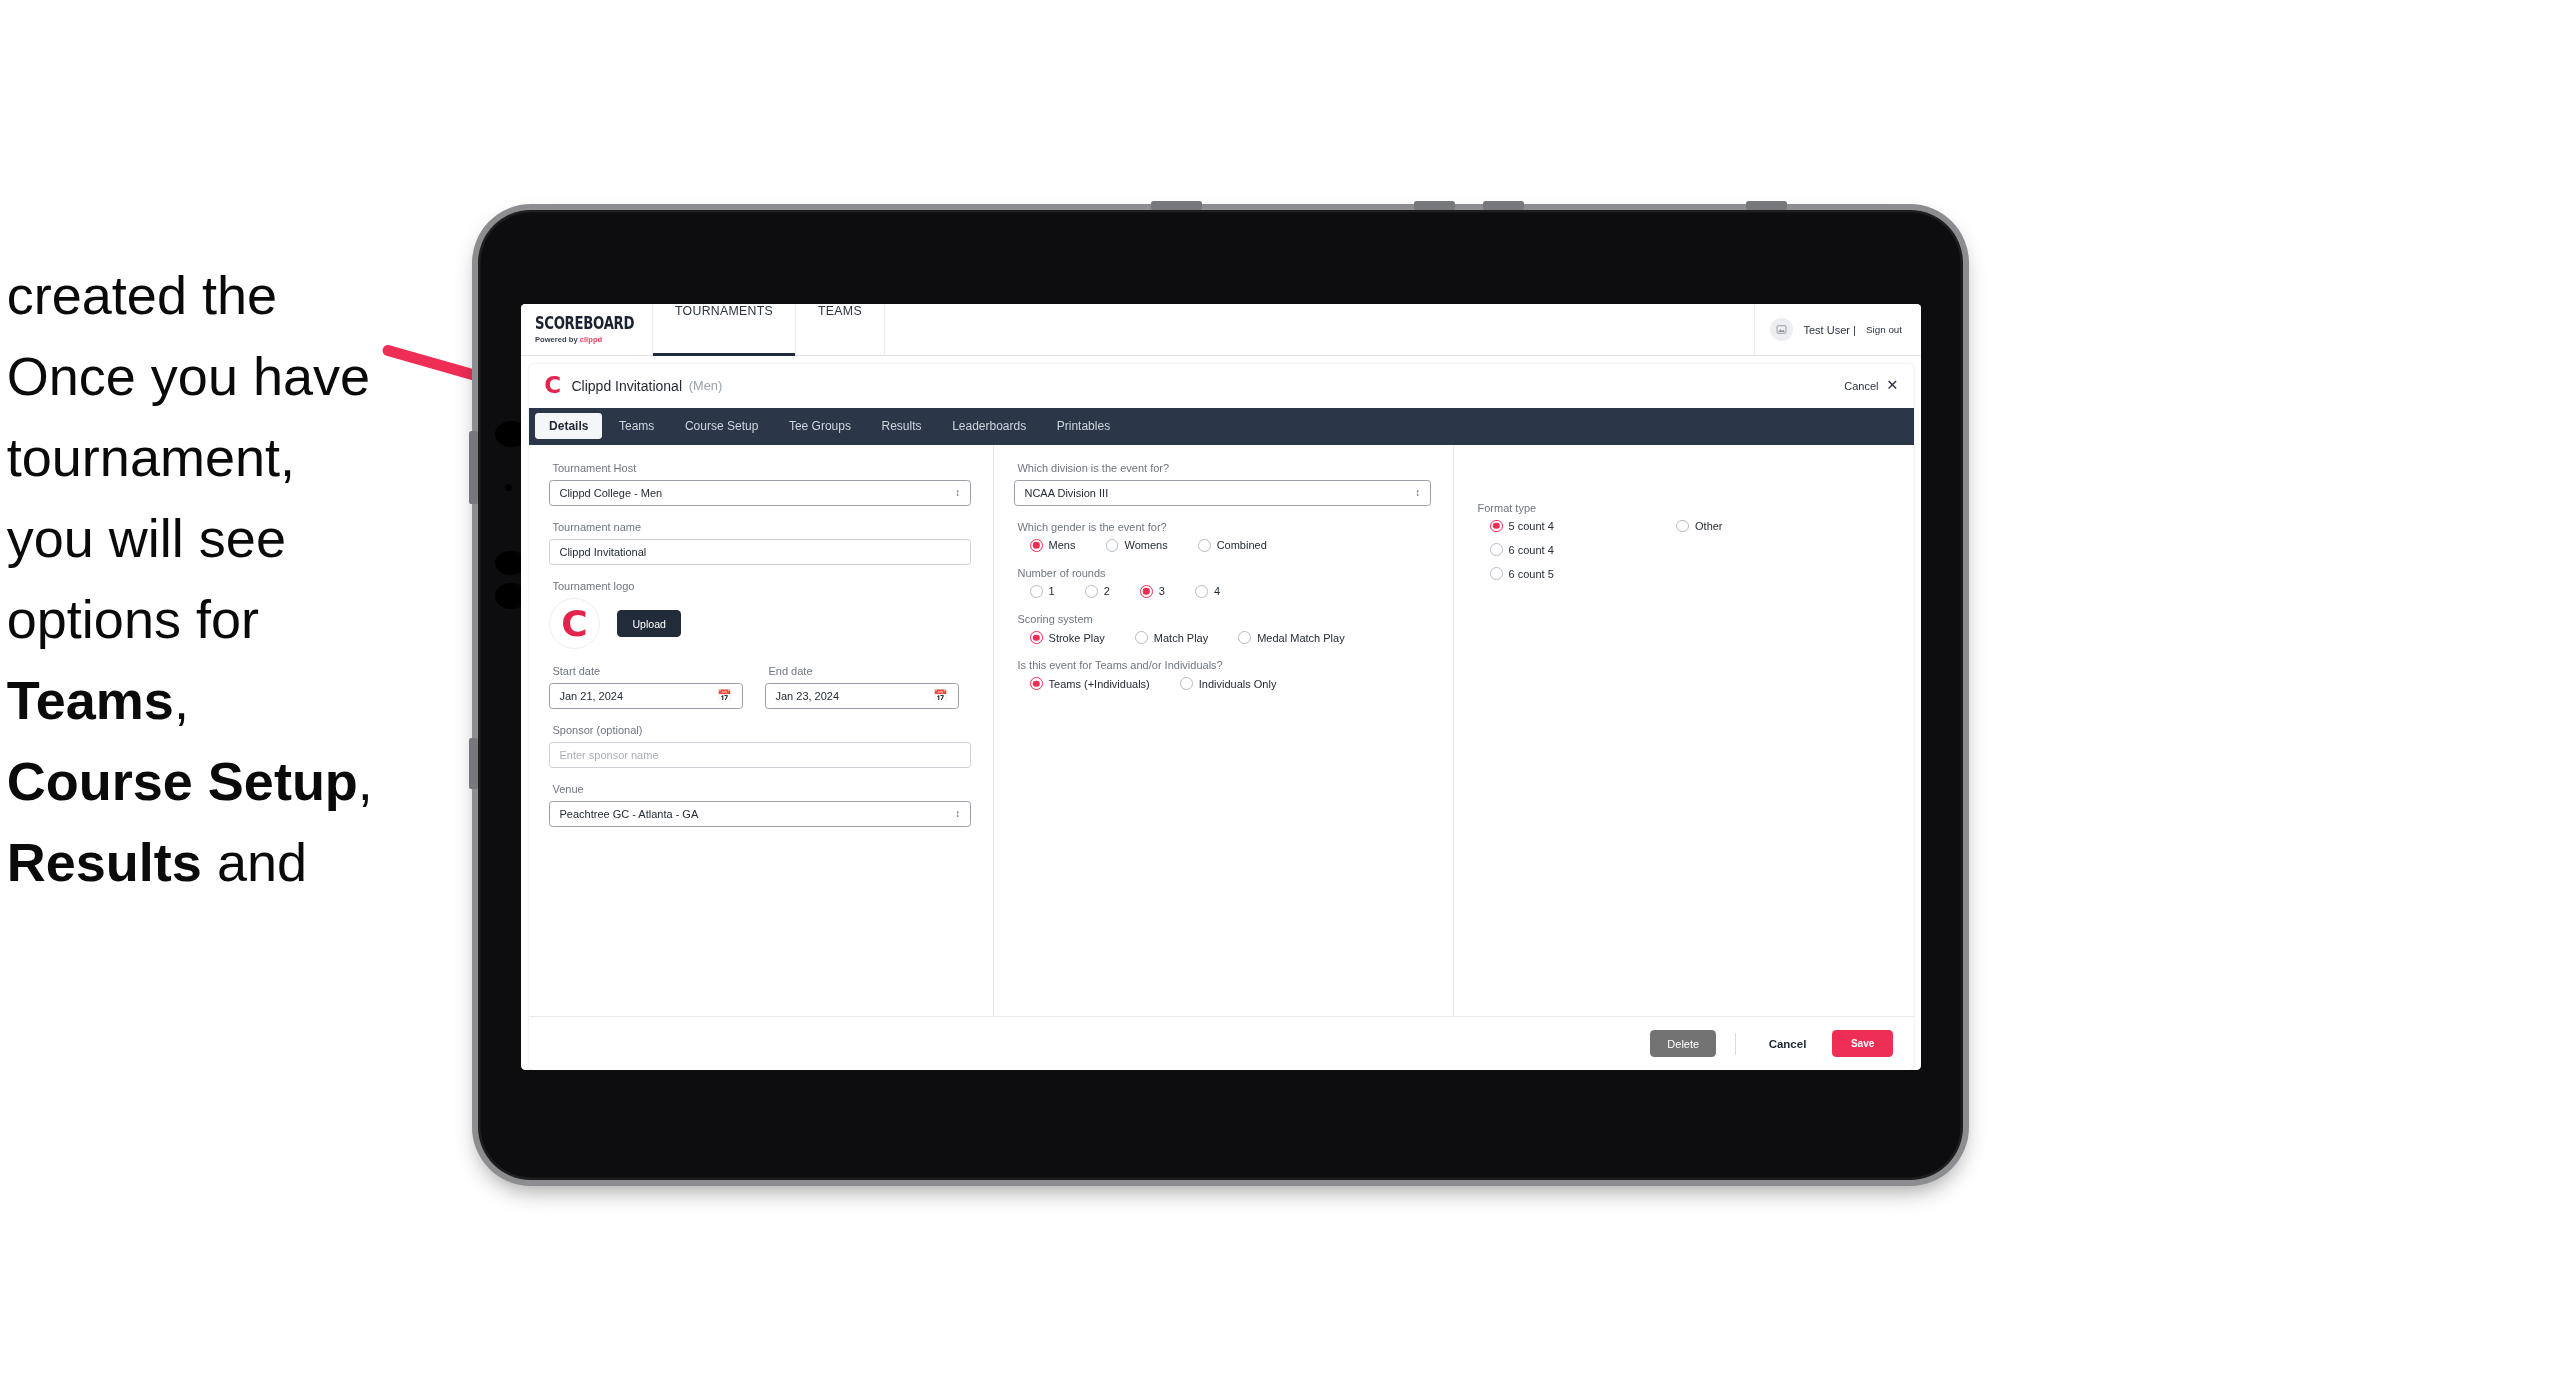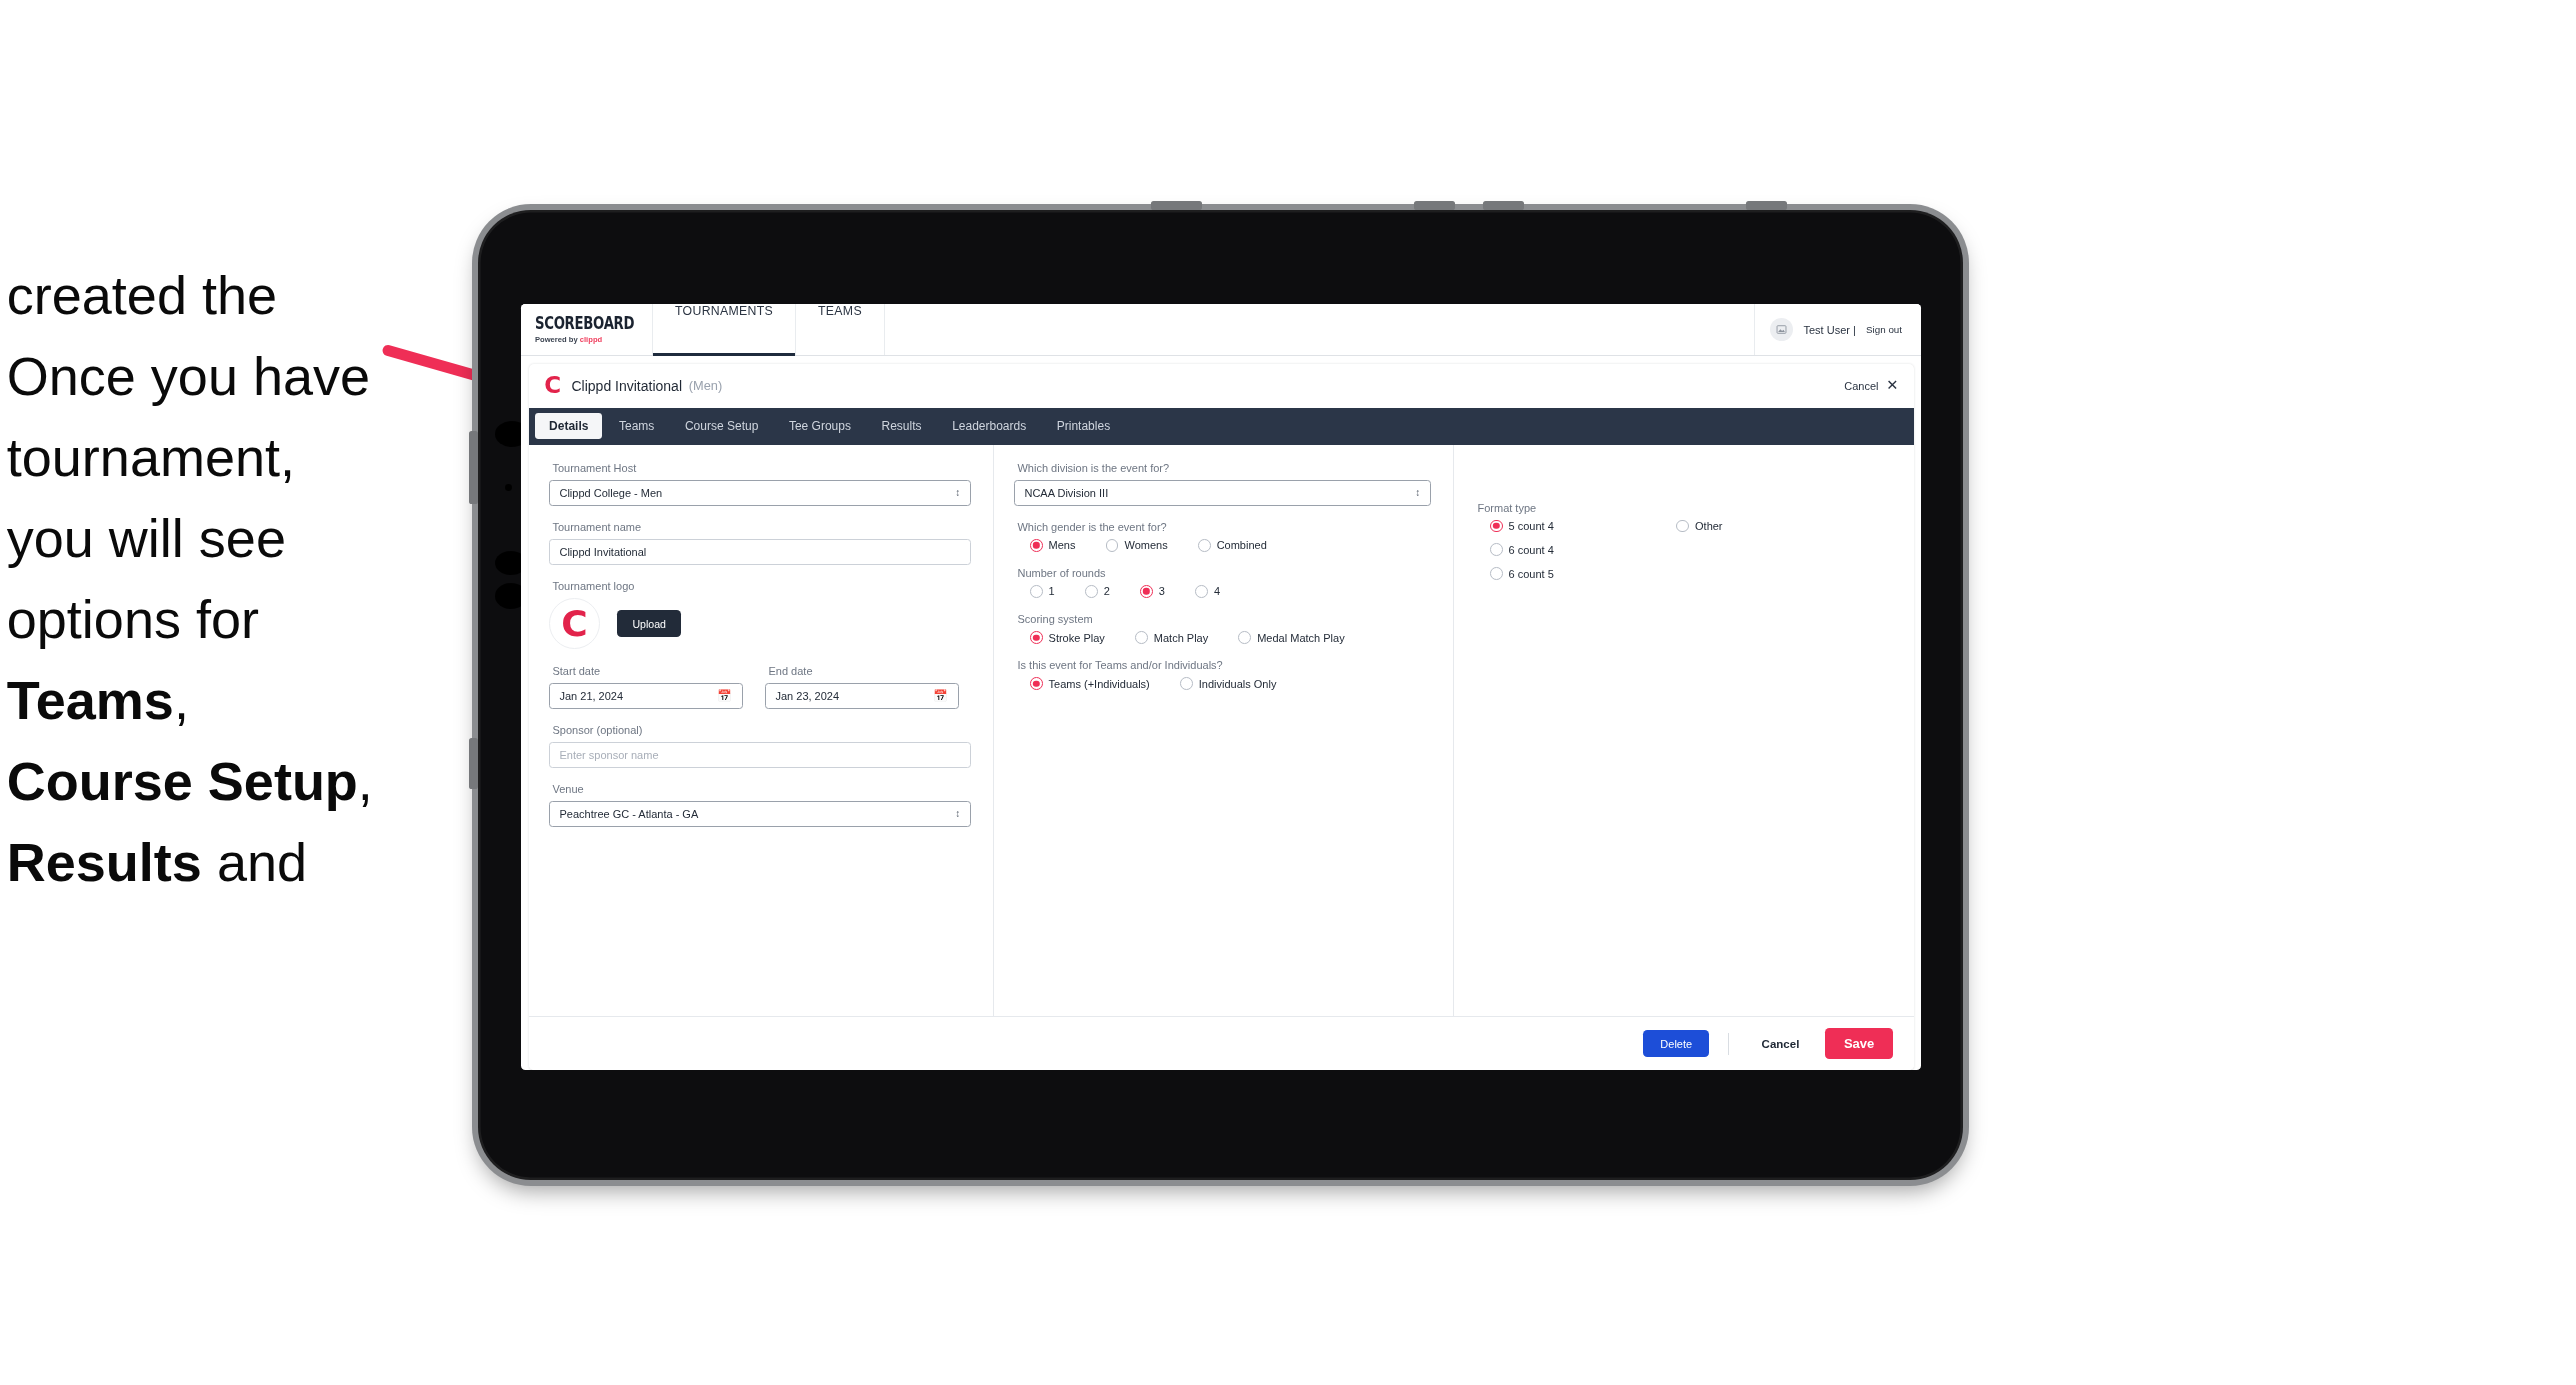--- a/index.html
+++ b/index.html
@@ -166,24 +166,24 @@
 
   .fmtgrid{display:flex;margin-left:1.7px;}
   .fmtcol{display:flex;flex-direction:column;gap:11px;}
   .fmtcol.second{margin-left:99px;align-items:center;}
 
   
   #footer{
     height:53px;border-top:0.9px solid #e6e9ed;display:flex;align-items:center;
     justify-content:flex-end;padding:0 20.4px;gap:0;flex:0 0 auto;background:#fff;
   }
-  #delbtn{background:#1d4ed8;color:#fff;font-size:11px;padding:7.7px 17px;border-radius:4.3px;cursor:pointer;}
+  #delbtn{background:#737373;color:#fff;font-size:11px;padding:7.7px 17px;border-radius:4.3px;cursor:pointer;}
   #vdiv{width:0.9px;height:22px;background:#d9dde2;margin:0 19px;}
   #cancelbtn{font-size:11.5px;color:#1e2734;font-weight:600;cursor:pointer;padding:6.8px 13.6px;}
-  #savebtn{background:#ef2e56;color:#fff;font-size:13px;font-weight:600;padding:7.7px 19px;border-radius:4.3px;margin-left:12px;cursor:pointer;}
+  #savebtn{background:#ef2e56;color:#fff;font-size:10px;font-weight:600;padding:7.7px 19px;border-radius:4.3px;margin-left:12px;cursor:pointer;}
 </style>
 </head>
 <body>
 
 <div id="annotation">
   <div>created the</div>
   <div>Once you have</div>
   <div>tournament,</div>
   <div>you will see</div>
   <div>options for</div>

